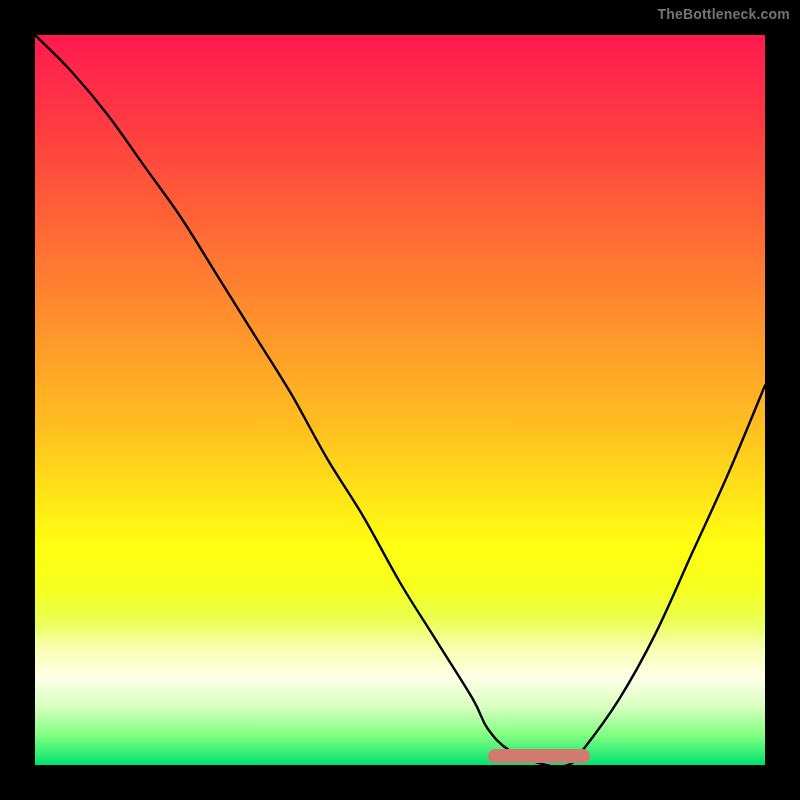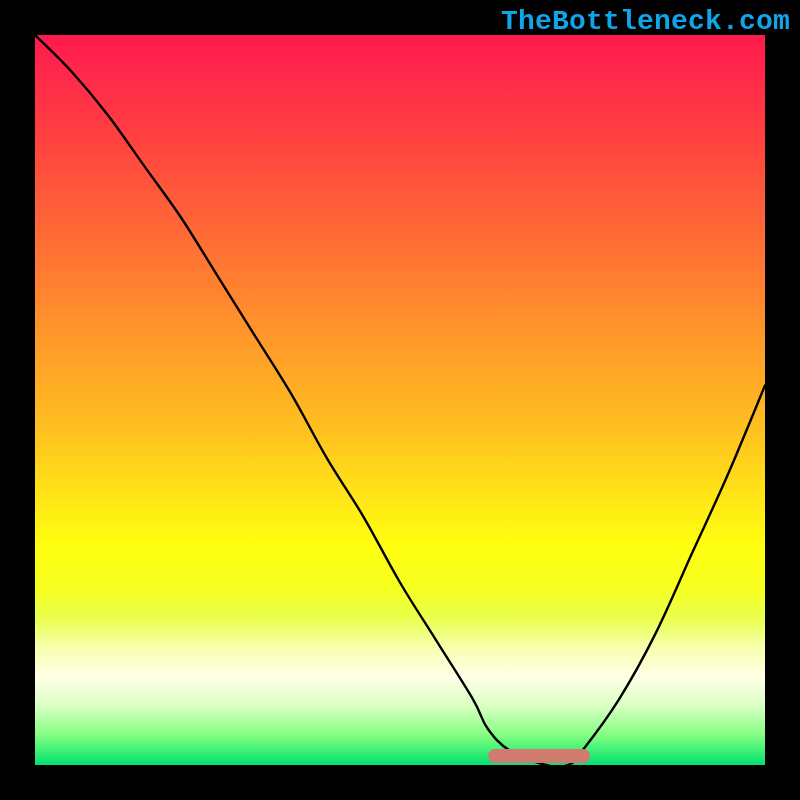--- a/index.html
+++ b/index.html
@@ -32,24 +32,24 @@
       #ffffe8 88%,
       #d8ffc0 92%,
       #80ff80 96%,
       #00e070 100%
     );
   }
   .watermark {
     position: absolute;
     top: 6px;
     right: 10px;
-    font-family: Liberation Mono, monospace;
-    font-size: 28px;
+    font-family: Liberation Sans, sans-serif;
+    font-size: 14px;
     font-weight: 600;
-    color: #0ea5e9;
+    color: #737373;
     letter-spacing: 0.2px;
   }
   svg.curve {
     position: absolute;
     left: 0; top: 0;
     width: 730px; height: 730px;
   }
   .valley {
     position: absolute;
     height: 14px;

